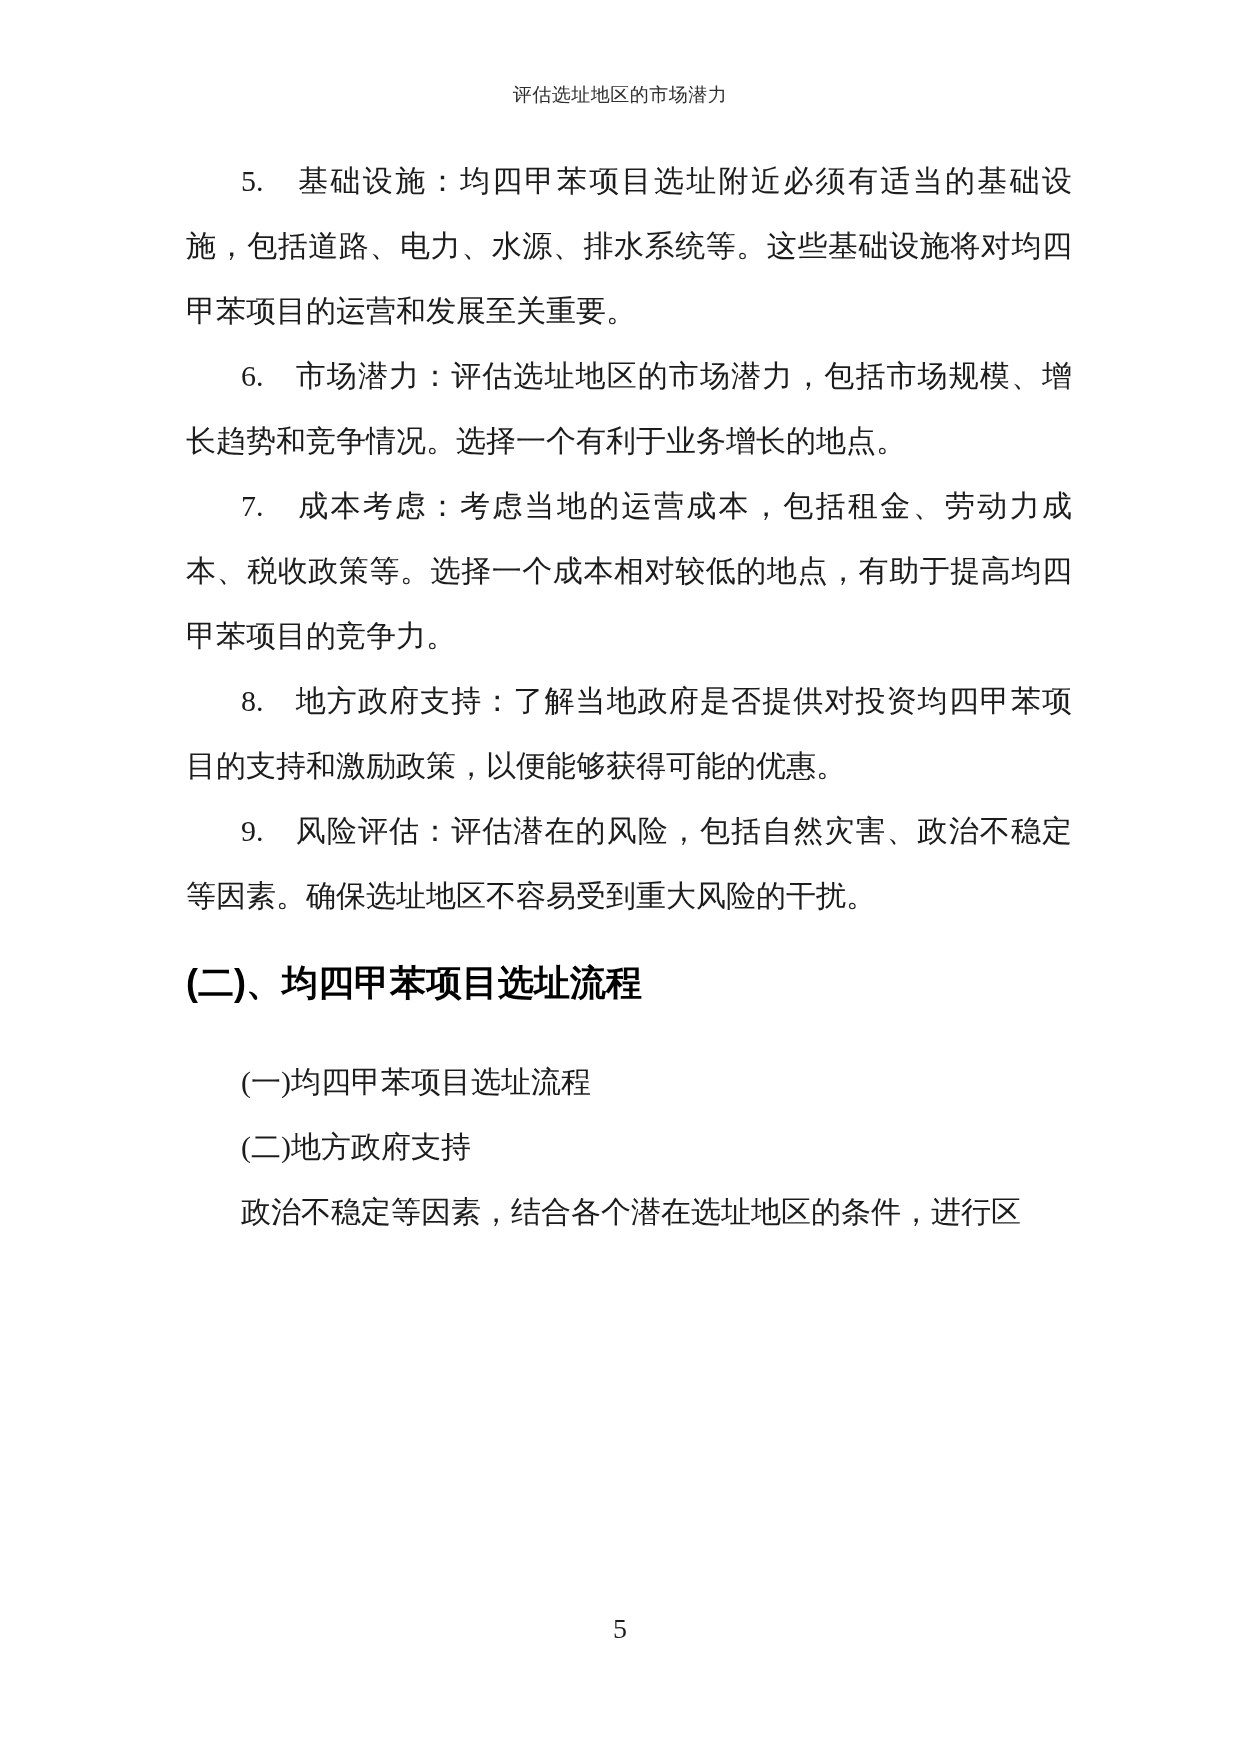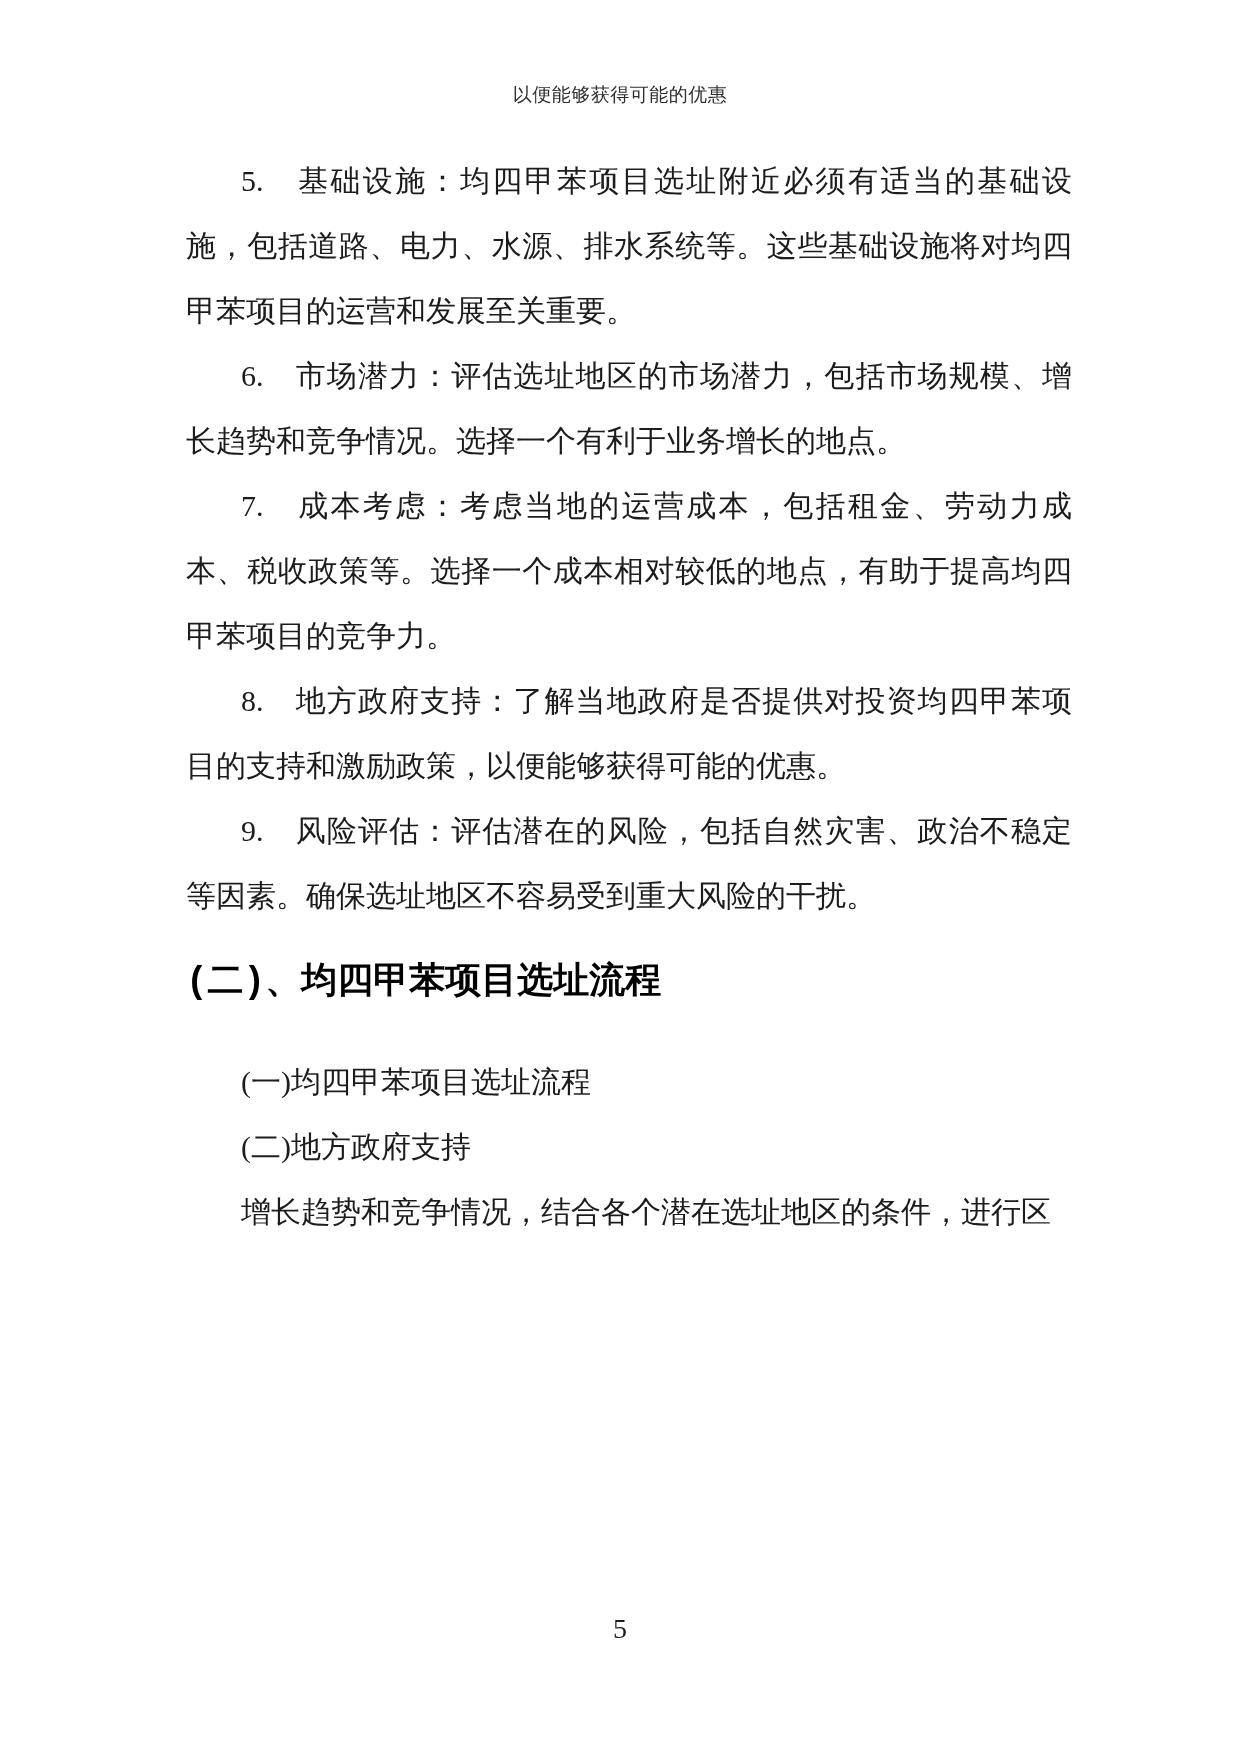--- a/index.html
+++ b/index.html
@@ -40,21 +40,21 @@
     text-align: justify;
     text-indent: 55px;
     word-break: normal;
     color: #1c1c1c;
   }
   .section-heading {
     margin: 19px 0 30px 0;
     font-size: 36px;
     line-height: 72px;
     font-weight: 700;
-    font-family: Liberation Mono, monospace;
+    font-family: Liberation Sans, sans-serif;
     color: #000000;
     text-align: left;
     text-indent: 0;
   }
   .page-footer {
     position: absolute;
     top: 1612px;
     left: 0;
     width: 100%;
     text-align: center;
@@ -62,21 +62,21 @@
     line-height: 34px;
     color: #1c1c1c;
   }
 </style>
 </head>
 <body>
 
 <div class="page">
 
   <header class="doc-header">
-    <span>以便能够获得可能的优惠</span>
+    <span>评估选址地区的市场潜力</span>
   </header>
 
   <main class="doc-body">
 
     <p class="para">5.　基础设施：均四甲苯项目选址附近必须有适当的基础设施，包括道路、电力、水源、排水系统等。这些基础设施将对均四甲苯项目的运营和发展至关重要。</p>
 
     <p class="para">6.　市场潜力：评估选址地区的市场潜力，包括市场规模、增长趋势和竞争情况。选择一个有利于业务增长的地点。</p>
 
     <p class="para">7.　成本考虑：考虑当地的运营成本，包括租金、劳动力成本、税收政策等。选择一个成本相对较低的地点，有助于提高均四甲苯项目的竞争力。</p>
 
@@ -84,21 +84,21 @@
 
     <p class="para">9.　风险评估：评估潜在的风险，包括自然灾害、政治不稳定等因素。确保选址地区不容易受到重大风险的干扰。</p>
 
     <h2 class="section-heading">(二)、均四甲苯项目选址流程</h2>
 
     <p class="para">(一)均四甲苯项目选址流程</p>
 
 
     <p class="para">(二)地方政府支持</p>
 
-    <p class="para">增长趋势和竞争情况，结合各个潜在选址地区的条件，进行区</p>
+    <p class="para">政治不稳定等因素，结合各个潜在选址地区的条件，进行区</p>
 
   </main>
 
   <footer class="page-footer">
     <span>5</span>
   </footer>
 
 </div>
 
 </body></html>

